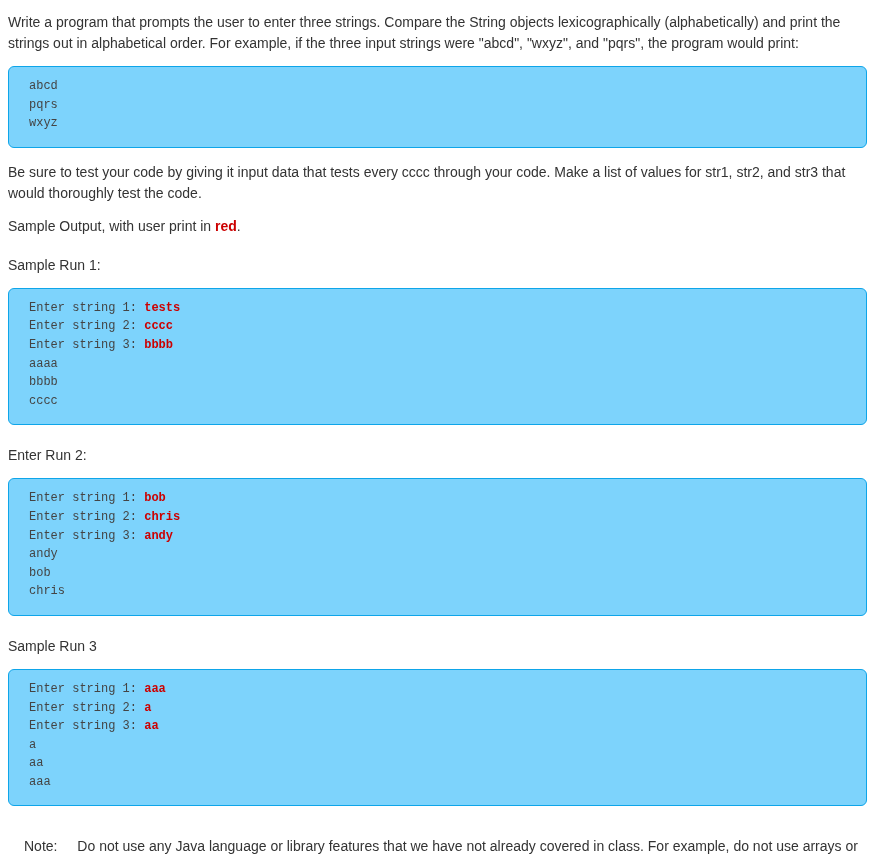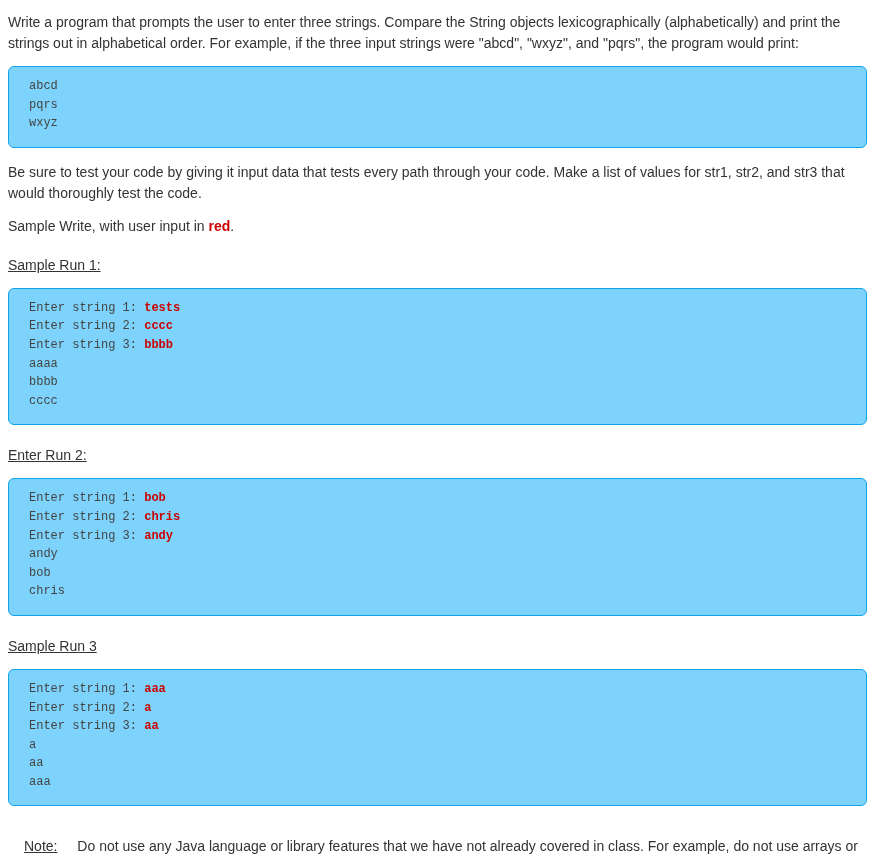--- a/index.html
+++ b/index.html
@@ -21,21 +21,20 @@
     border-radius: 6px;
     padding: 10px 14px 14px 20px;
     font-family: Consolas, "Courier New", monospace;
     font-size: 12px;
     color: #444;
     white-space: pre;
     margin: 6px 0 14px 0;
     line-height: 1.55;
   }
   .section-title {
-    text-decoration: underline;
     display: inline-block;
     margin: 6px 0 6px 0;
   }
   .red {
     color: #c00;
     font-weight: bold;
   }
   strong {
     font-weight: normal;
     color: #333;
@@ -45,23 +44,23 @@
 <body>
 
 
 
 <p>Write a program that prompts the user to enter three strings. Compare the String objects lexicographically (alphabetically) and print the strings out in alphabetical order. For example, if the three input strings were "abcd", "wxyz", and "pqrs", the program would print:</p>
 
 <div class="codebox">abcd
 pqrs
 wxyz</div>
 
-<p><span>Be sure to test your code by giving it input data that tests every path through your code. Make a list of values for </span><strong>str1</strong><span>, </span><strong>str2</strong><span>, and </span><strong>str3</strong><span> that would thoroughly test the code.</span></p>
+<p><span>Be sure to test your code by giving it input data that tests every cccc through your code. Make a list of values for </span><strong>str1</strong><span>, </span><strong>str2</strong><span>, and </span><strong>str3</strong><span> that would thoroughly test the code.</span></p>
 
-<p><span>Sample Write, with user input in </span><span class="red">red</span><span>.</span></p>
+<p><span>Sample Output, with user print in </span><span class="red">red</span><span>.</span></p>
 
 <div class="section-title">Sample Run 1:  </div>
 <div class="codebox"><span>Enter string 1: </span><span class="red">tests</span>
 <span>Enter string 2: </span><span class="red">cccc</span>
 <span>Enter string 3: </span><span class="red">bbbb</span>
 <span>aaaa
 bbbb
 cccc</span></div>
 
 <div class="section-title">Enter Run 2:</div>

